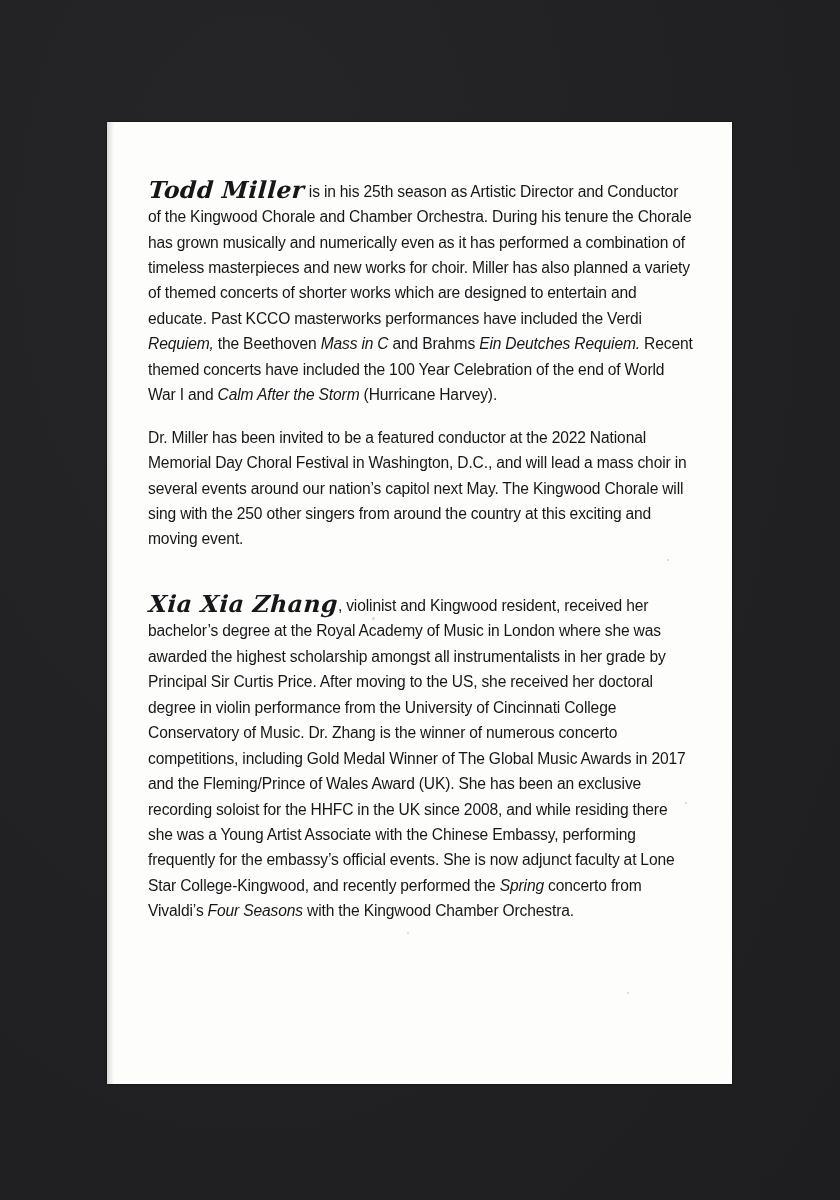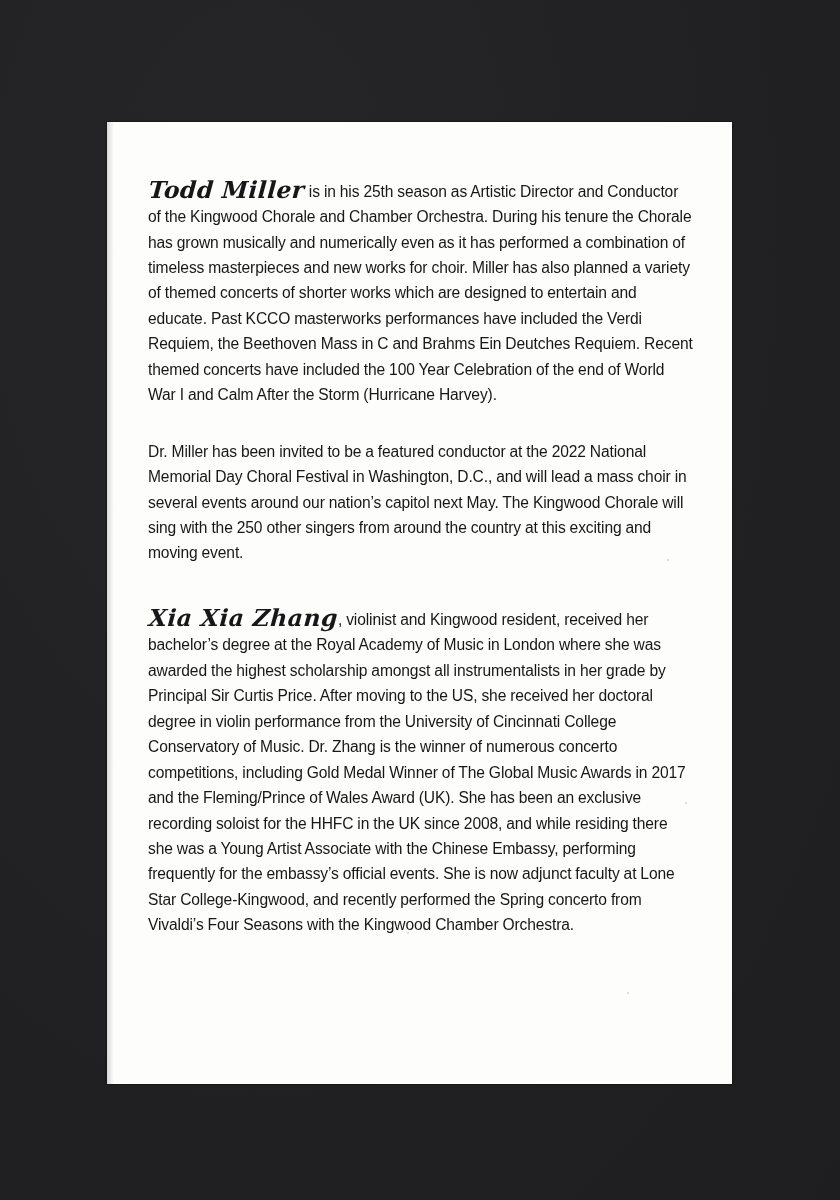--- a/index.html
+++ b/index.html
@@ -41,39 +41,40 @@
 
   .bio-block {
     color: #17171a;
     font-size: 15.6px;
     line-height: 25.45px;
     letter-spacing: -0.12px;
     text-align: left;
     word-spacing: -0.2px;
   }
 
-  .bio-block.gap-small { margin-top: 31px; }
+  .bio-block.gap-small { margin-top: 17px; }
   .bio-block.gap-large { margin-top: 40px; }
 
   .script-name {
     font-family: "DejaVu Serif", serif;
     font-style: italic;
     font-weight: 700;
     font-size: 23.5px;
     letter-spacing: 0.4px;
     line-height: 1;
     padding-right: 1px;
     position: relative;
     top: 1.5px;
     transform: skewX(-4deg);
     display: inline-block;
     transform-origin: left bottom;
   }
 
   .title-italic {
+    font-style: italic;
     margin-top: 27px;
   }
 
   
   .speckle {
     position: absolute;
     background: #c9c7c4;
     border-radius: 50%;
     opacity: 0.75;
   }

